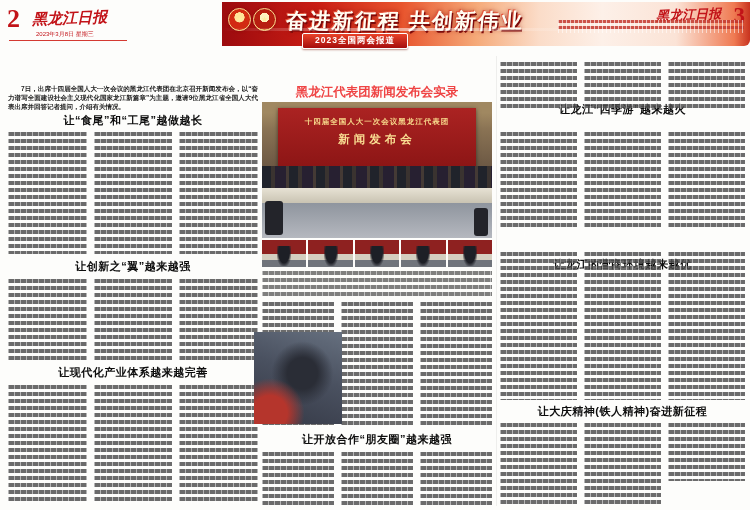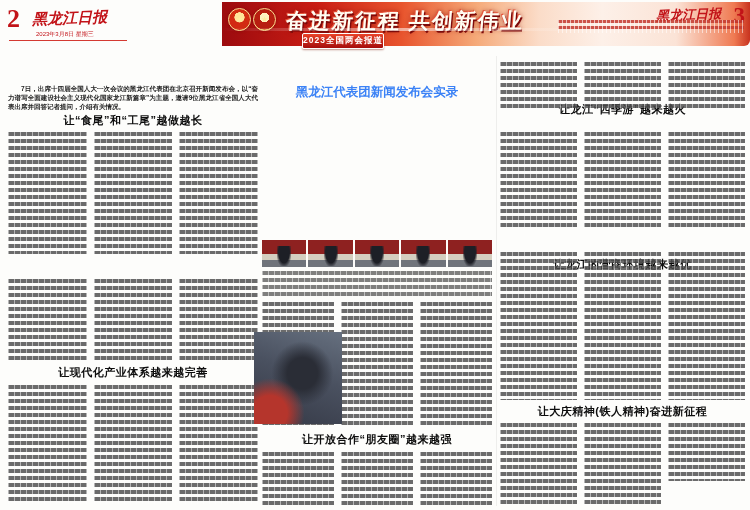--- a/index.html
+++ b/index.html
@@ -20,21 +20,21 @@
     border:1px solid #f9dd8f;box-shadow:0 0 3px rgba(120,0,0,.6);color:#ffec9f;font-size:8px;
     display:flex;align-items:center;justify-content:center;}
   .emblem.e1{left:6px;}
   .emblem.e2{left:31px;background:radial-gradient(circle at 50% 40%,#fff3c0 0 28%,#b81e10 30% 72%,#e8a93a 75% 100%);}
   .slogan{
     position:absolute;left:64px;top:5px;font-size:21px;font-weight:900;letter-spacing:2px;
     color:#fffdf2;transform:skewX(-5deg);white-space:nowrap;
     text-shadow:1.5px 1.5px 0 #7e0a0a,-1px -1px 0 #e6543a,0 0 5px rgba(130,10,5,.9);
   }
   .ribbon{
-    position:absolute;left:80px;top:31px;padding:1px 0;font-size:8.5px;font-weight:700;
+    position:absolute;left:80px;top:31px;padding:1px 12px;font-size:8.5px;font-weight:700;
     color:#fff;background:linear-gradient(180deg,#e9432a,#a50d0c);border:1px solid #fff;
     border-radius:2px;box-shadow:0 1px 2px rgba(120,20,0,.45);letter-spacing:1px;white-space:nowrap;
   }
   
   .pn{position:absolute;color:#c21318;font-family:"Liberation Serif","DejaVu Serif",serif;font-weight:900;}
   .pn-left{left:7px;top:4px;font-size:26px;}
   .pn-right{right:5px;top:3px;font-size:23px;z-index:3;}
   .mh{position:absolute;color:#c21318;font-family:"Liberation Serif","DejaVu Serif",serif;
     font-weight:800;font-style:italic;white-space:nowrap;z-index:3;}
   .mh-left{left:32px;top:9px;font-size:15px;transform:rotate(-2deg);}
@@ -42,21 +42,21 @@
   .dateline{position:absolute;left:36px;top:30px;font-size:6px;color:#c21318;z-index:3;}
   .mh-rule{position:absolute;left:9px;top:40px;width:118px;height:1px;background:#d43a32;}
   .redtxt{position:absolute;left:558px;top:20px;width:186px;height:13px;z-index:3;opacity:.85;
     background-image:
       repeating-linear-gradient(90deg,rgba(255,255,255,.65) 0 1px,transparent 1px 4px),
       repeating-linear-gradient(180deg,#c4392f 0 3px,transparent 3px 6.5px);}
   
   .headline{position:absolute;left:0;top:54px;width:750px;text-align:center;
     font-size:30px;font-weight:900;letter-spacing:1px;color:#0c0c0c;white-space:nowrap;}
   .subtitle{position:absolute;left:262px;top:84px;width:230px;text-align:center;
-    font-size:12.5px;font-weight:800;color:#3b82f6;white-space:nowrap;}
+    font-size:12.5px;font-weight:800;color:#ef4444;white-space:nowrap;}
   .intro{position:absolute;left:8px;top:84px;width:250px;font-size:6.5px;line-height:9px;
     font-weight:700;color:#222;text-align:justify;text-indent:13px;}
   
   .sec-h{position:absolute;text-align:center;font-size:11px;font-weight:900;
     letter-spacing:.5px;color:#0d0d0d;white-space:nowrap;}
   
   .cols{position:absolute;display:flex;gap:7px;}
   .col{flex:1;height:100%;}
   .txt{
     background-image:
@@ -117,32 +117,44 @@
   <div class="dateline">2023年3月8日 星期三</div>
   <div class="mh-rule"></div>
 
   <div class="mh mh-right">黑龙江日报</div>
   <div class="pn pn-right">3</div>
   <div class="redtxt"></div>
 
   <div class="subtitle">黑龙江代表团新闻发布会实录</div>
   <div class="intro">7日，出席十四届全国人大一次会议的黑龙江代表团在北京召开新闻发布会，以“奋力谱写全面建设社会主义现代化国家龙江新篇章”为主题，邀请9位黑龙江省全国人大代表出席并回答记者提问，介绍有关情况。</div>
 
+  <div class="photo">
+    <div class="backdrop">
+      <div class="l1">十四届全国人大一次会议黑龙江代表团</div>
+      <div class="l2">新闻发布会</div>
+    </div>
+    <div class="people"></div>
+    <div class="table"></div>
+    <div class="floor"></div>
+    <div class="blob bl"></div>
+    <div class="blob br"></div>
+  </div>
 
   <div class="strip">
     <div class="thumb"></div>
     <div class="thumb"></div>
     <div class="thumb"></div>
     <div class="thumb"></div>
     <div class="thumb"></div>
   </div>
 
   <div class="capt"></div>
 
   <div class="sec-h" style="left:8px;top:113px;width:250px;">让“食尾”和“工尾”越做越长</div>
+  <div class="sec-h" style="left:8px;top:259px;width:250px;">让创新之“翼”越来越强</div>
   <div class="sec-h" style="left:8px;top:365px;width:250px;">让现代化产业体系越来越完善</div>
   <div class="sec-h" style="left:262px;top:432px;width:230px;">让开放合作“朋友圈”越来越强</div>
   <div class="sec-h" style="left:500px;top:102px;width:245px;">让龙江“四季游”越来越火</div>
   <div class="sec-h" style="left:500px;top:233px;width:245px;margin-top:24px;">让龙江的营商环境越来越优</div>
   <div class="sec-h" style="left:500px;top:404px;width:245px;">让大庆精神(铁人精神)奋进新征程</div>
 
   <div class="cols" style="left:8px;top:132px;width:250px;height:122px;">
     <div class="col txt"></div>
     <div class="col txt"></div>
     <div class="col txt"></div>

